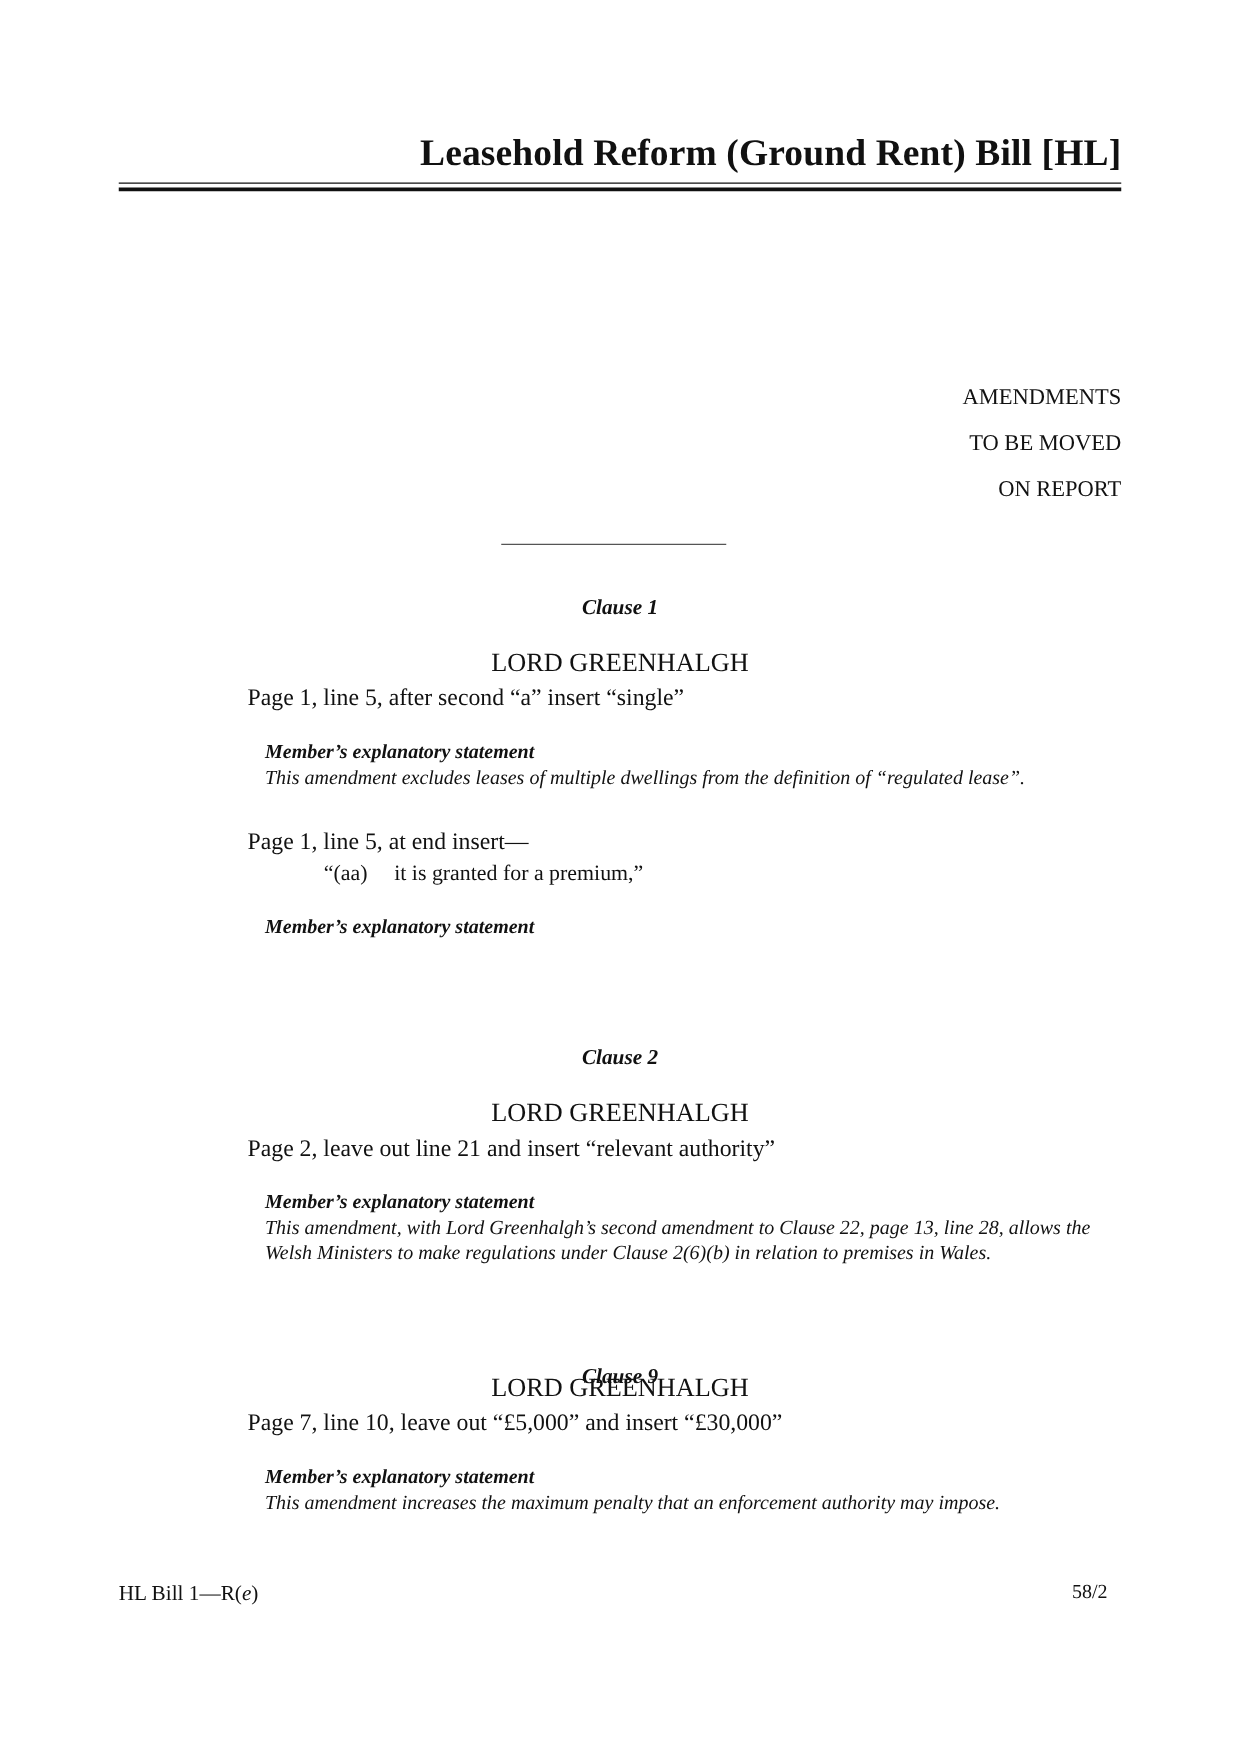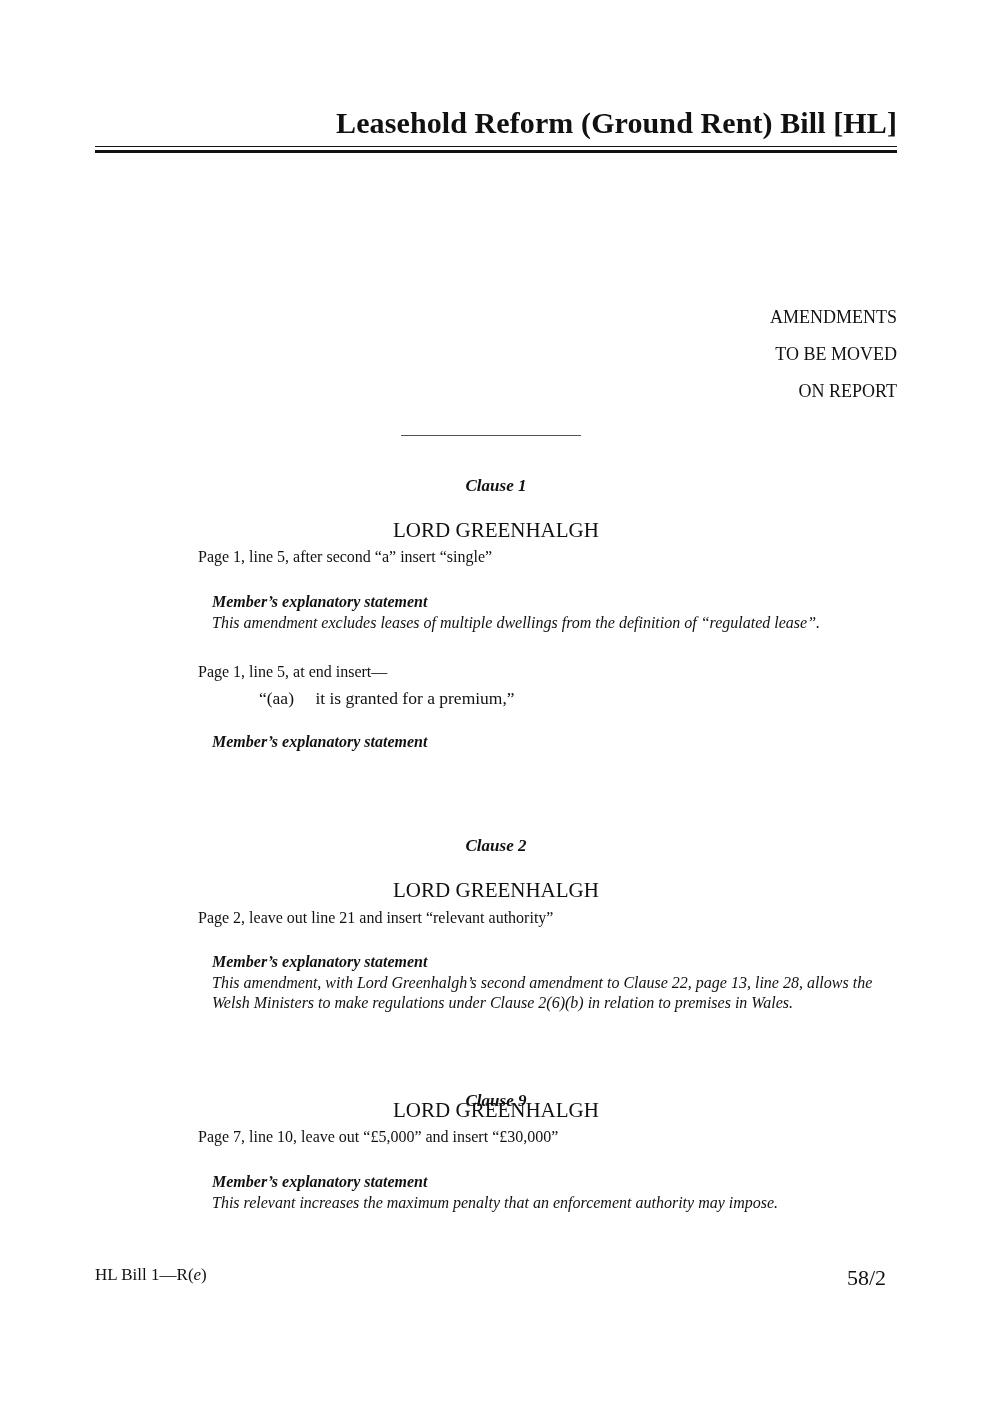--- a/index.html
+++ b/index.html
@@ -6,28 +6,28 @@
   body { width: 991px; height: 1401px; position: relative; overflow: hidden;
          font-family: "Liberation Serif", "DejaVu Serif", serif; color: #111; }
   .title { position: absolute; left: 95px; width: 802px; top: 106px; text-align: right;
            font-size: 30px; font-weight: bold; letter-spacing: 0.1px; }
   .rule-thin { position: absolute; left: 95px; width: 802px; top: 146px; height: 1px; background: #111; }
   .rule-thick { position: absolute; left: 95px; width: 802px; top: 150px; height: 3px; background: #111; }
   .center { position: absolute; left: 95px; width: 802px; text-align: right; font-size: 18px; }
   .shortrule { position: absolute; left: 401px; width: 180px; top: 435px; height: 1px; background: #555; }
   .clause { position: absolute; left: 95px; width: 802px; text-align: center; font-size: 17px; font-weight: bold; font-style: italic; }
   .member { position: absolute; left: 95px; width: 802px; text-align: center; font-size: 21px; }
-  .amend { position: absolute; left: 198px; width: 700px; font-size: 16px; }
+  .amend { position: absolute; left: 198px; width: 700px; font-size: 19px; }
   .insert { position: absolute; left: 259px; font-size: 17.5px; }
   .insert .num { display: inline-block; width: 52px; }
   .stmt { position: absolute; left: 212px; width: 700px; font-size: 16px; line-height: 20.5px; }
   .stmt .head { font-weight: bold; font-style: italic; display: block; }
   .stmt .body { font-style: italic; display: block; }
   .footer-left { position: absolute; left: 95px; top: 1265px; font-size: 17px; }
-  .footer-right { position: absolute; right: 105px; top: 1265px; font-size: 22px; }
+  .footer-right { position: absolute; right: 105px; top: 1265px; font-size: 16px; }
 </style>
 </head>
 <body>
 
 <div class="title">Leasehold Reform (Ground Rent) Bill [HL]</div>
 <div class="rule-thin"></div>
 <div class="rule-thick"></div>
 
 <div class="center" style="top:307px;">AMENDMENTS</div>
 <div class="center" style="top:344px;">TO BE MOVED</div>
@@ -57,19 +57,19 @@
 <div class="stmt" style="top:952px;">
   <span class="head">Member’s explanatory statement</span>
   <span class="body">This amendment, with Lord Greenhalgh’s second amendment to Clause 22, page 13, line 28, allows the Welsh Ministers to make regulations under Clause 2(6)(b) in relation to premises in Wales.</span>
 </div>
 
 <div class="clause" style="top:1091px;">Clause 9</div>
 <div class="member" style="top:1098px;">LORD GREENHALGH</div>
 <div class="amend" style="top:1128px;">Page 7, line 10, leave out “£5,000” and insert “£30,000”</div>
 <div class="stmt" style="top:1172px;">
   <span class="head">Member’s explanatory statement</span>
-  <span class="body">This relevant increases the maximum penalty that an enforcement authority may impose.</span>
+  <span class="body">This amendment increases the maximum penalty that an enforcement authority may impose.</span>
 </div>
 
 <div class="footer-left">
   <span>HL Bill 1—R(</span><i>e</i><span>)</span>
 </div>
 <div class="footer-right">58/2</div>
 
 </body></html>

